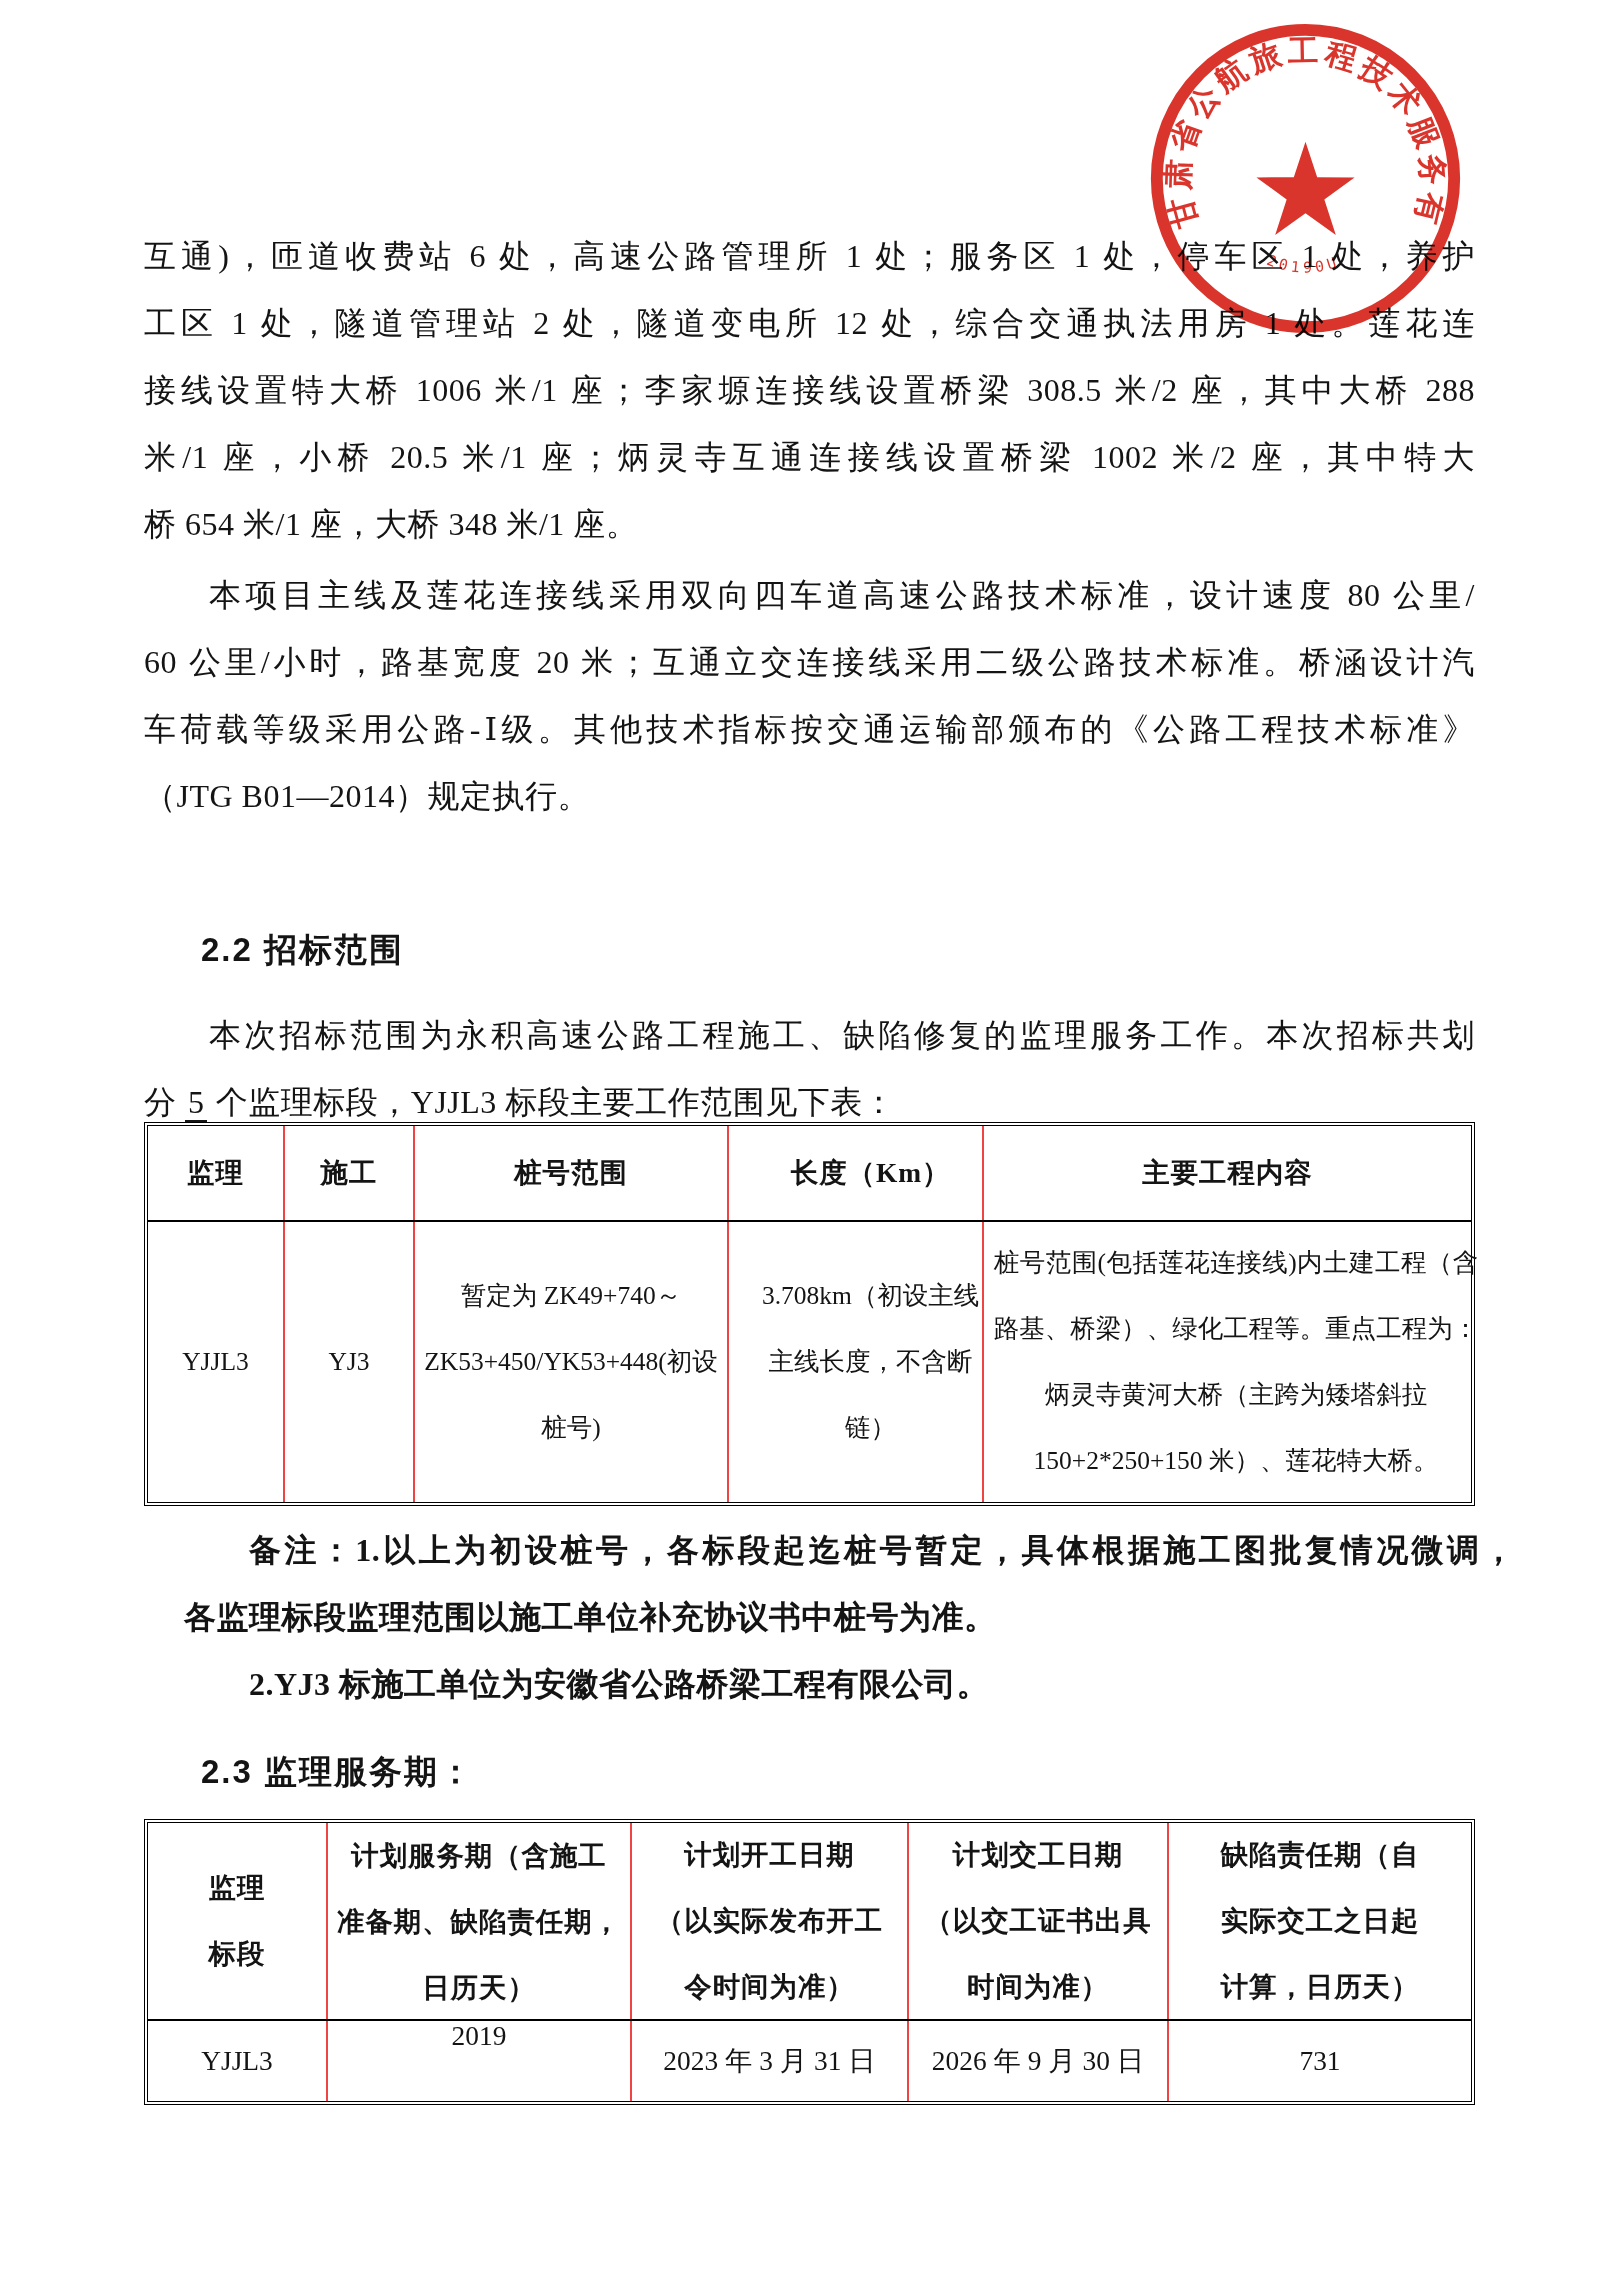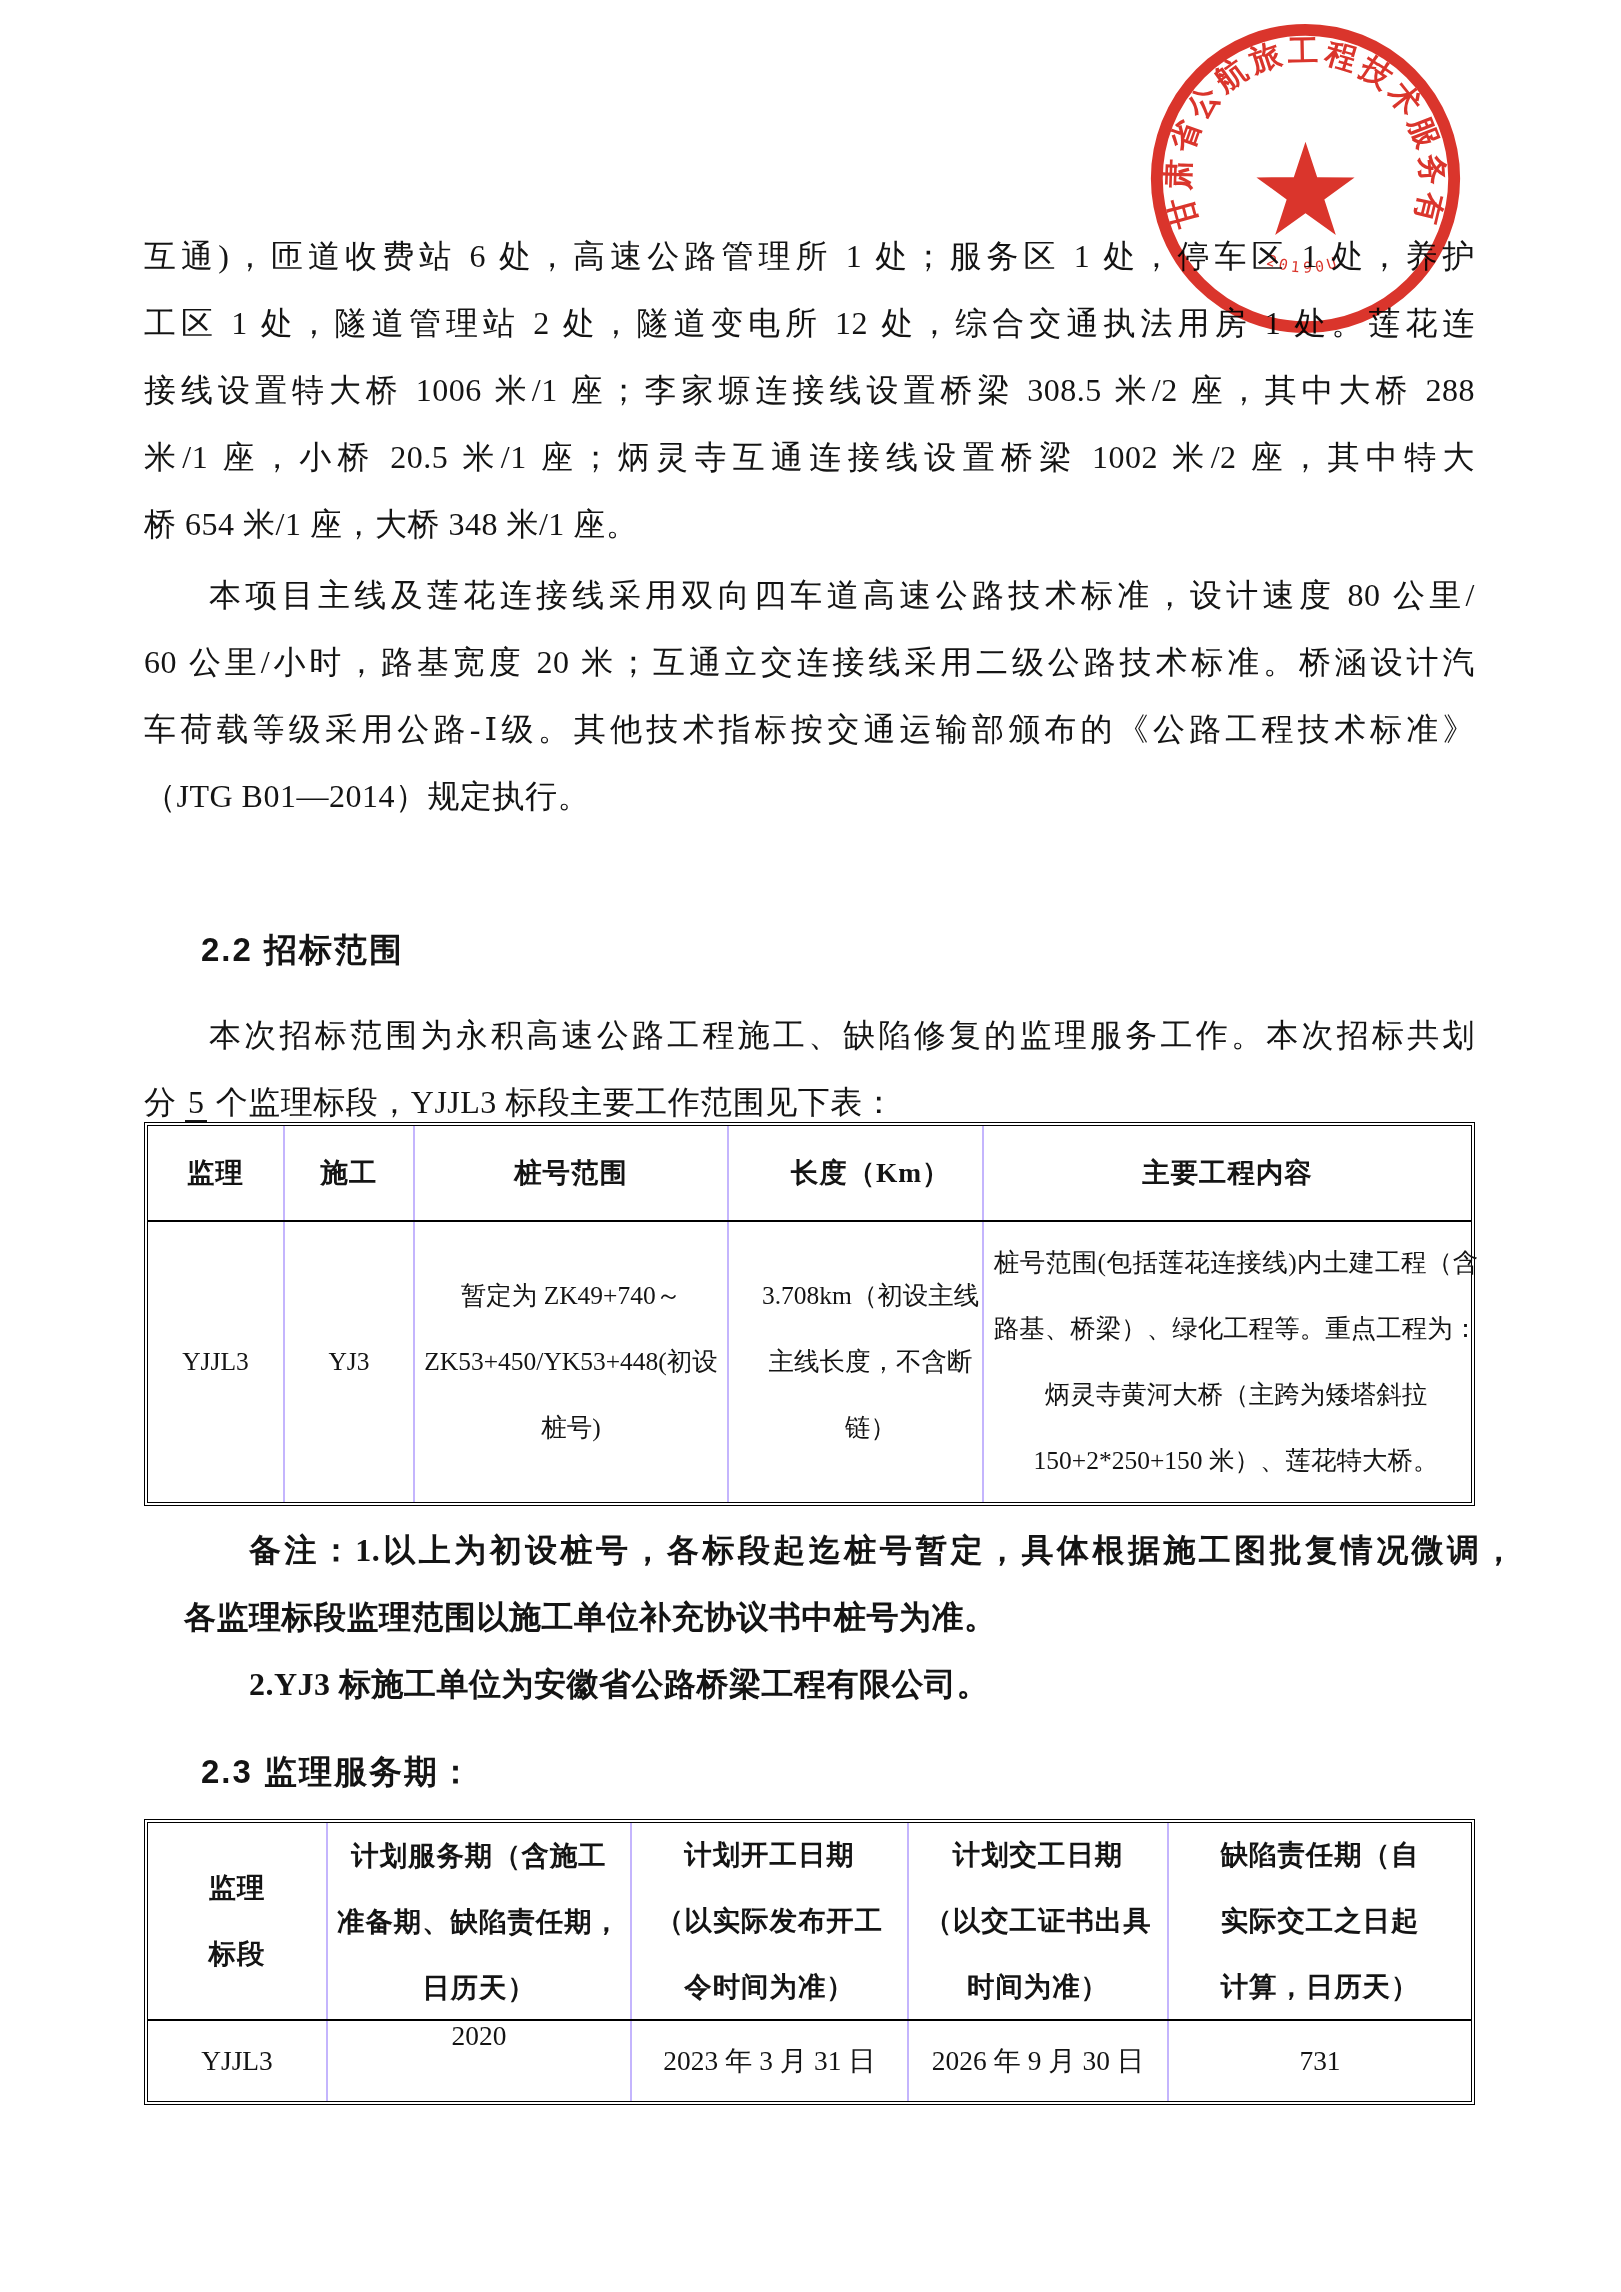--- a/index.html
+++ b/index.html
@@ -28,21 +28,21 @@
   
   .tbl {
     position:absolute; left:144px; width:1331px;
     border:4.9px double #000; box-sizing:border-box;
     display:flex; flex-direction:column;
     background:#fff;
   }
   .tr { display:flex; flex-direction:row; width:100%; }
   .tr.head-row { border-bottom:2px solid #000; }
   .td {
-    box-sizing:border-box; border-right:2px solid #c4b5fd;
+    box-sizing:border-box; border-right:2px solid #ef4444;
     display:flex; flex-direction:column; align-items:center; justify-content:center;
     font-size:25.5px; text-align:center; padding:0 9.8px;
   }
   .td:last-child { border-right:none; }
   .td.th { font-weight:bold; font-size:27.4px; letter-spacing:1px; }
   .multi div { line-height:66px; height:66px; white-space:nowrap; }
   .td .just { width:100%; text-align:justify; text-align-last:justify; }
   #table1 { top:1122px; height:384px; }
   #table1 .c1 { width:137px; flex:none; }
   #table1 .c2 { width:130px; flex:none; }
@@ -165,21 +165,21 @@
         <div>时间为准）</div>
       </div>
       <div class="td th c5 multi">
         <div>缺陷责任期（自</div>
         <div>实际交工之日起</div>
         <div>计算，日历天）</div>
       </div>
     </div>
     <div class="tr body-row">
       <div class="td c1">YJJL3</div>
-      <div class="td c2">2020</div>
+      <div class="td c2">2019</div>
       <div class="td c3">2023 年 3 月 31 日</div>
       <div class="td c4">2026 年 9 月 30 日</div>
       <div class="td c5">731</div>
     </div>
   </div>
 
   <svg class="stamp" viewBox="0 0 340 340">
     <circle cx="170" cy="170" r="150" fill="none" stroke="#d8281e" stroke-width="12"></circle>
     <path id="arcT" d="M 61.4 216.1 A 118 118 0 1 1 278.6 216.1" fill="none"></path>
     <text class="ring-text">

